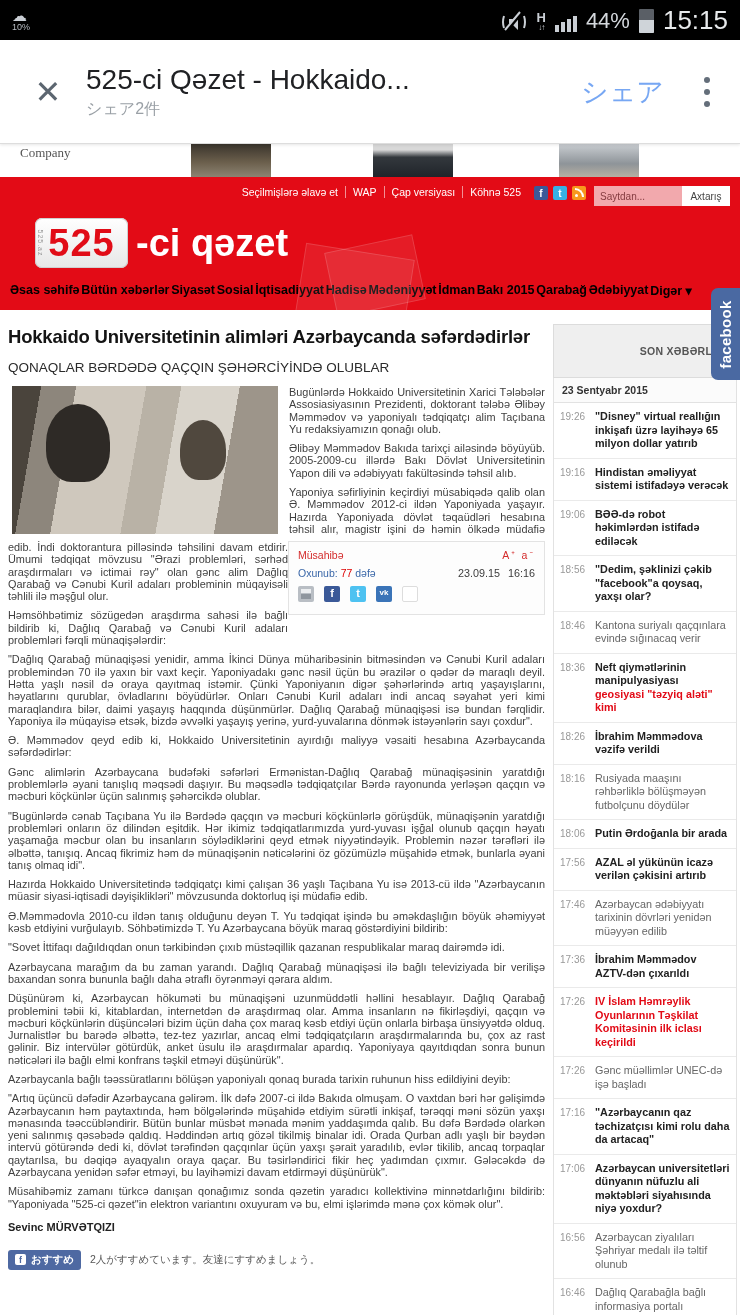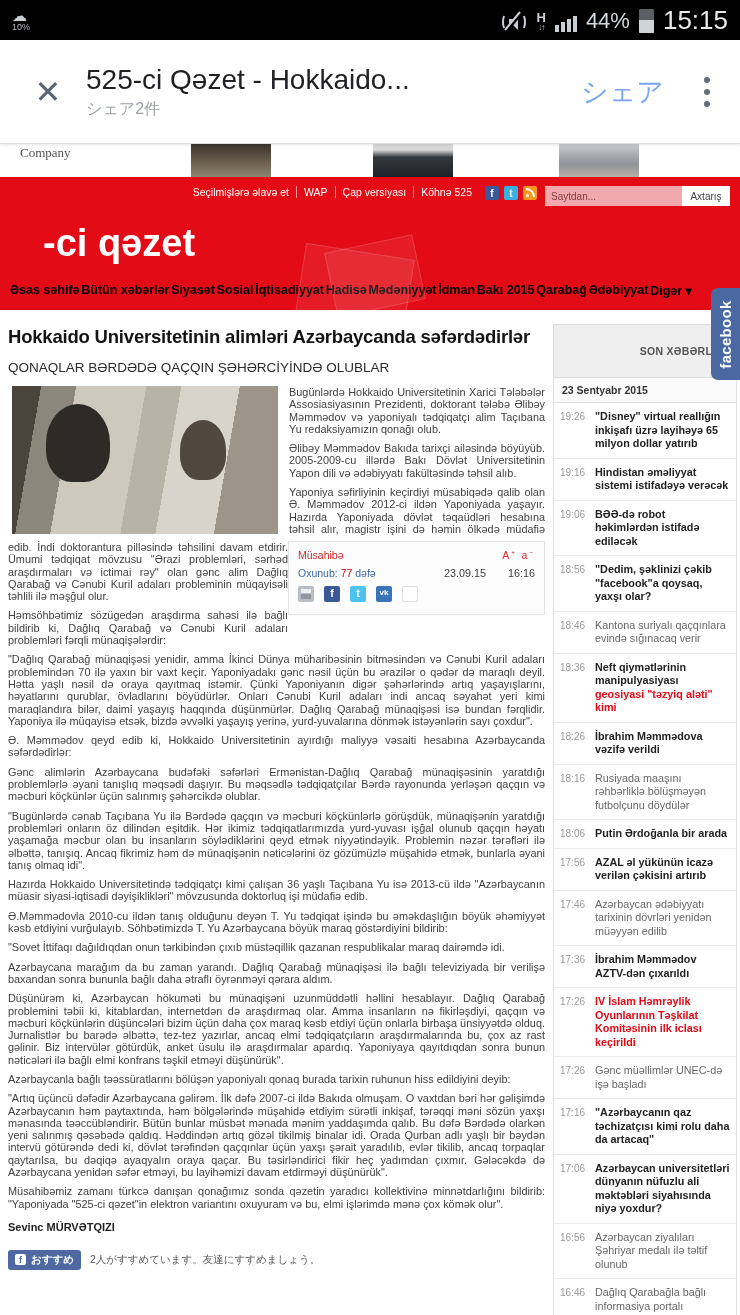--- a/index.html
+++ b/index.html
@@ -47,21 +47,21 @@
   .toplinks { list-style:none; display:flex; align-items:center; }
   .toplinks li { color:#fff; font-size:10.5px; padding:0 7px; cursor:pointer; }
   .toplinks li + li { border-left:1px solid rgba(255,255,255,.55); }
   .socialsq { display:flex; gap:5px; margin:0 8px 0 6px; }
   .sq { width:14px; height:14px; border-radius:2px; color:#fff; font-size:10px; font-weight:bold; display:flex; align-items:center; justify-content:center; cursor:pointer; }
   .sq.fb { background:#3b5998; }
   .sq.tw { background:#38b0e3; }
   .sq.rss { background:#f8981d; position:relative; }
   .sq.rss:before { content:""; position:absolute; left:3px; bottom:3px; width:3px; height:3px; border-radius:50%; background:#fff; }
   .sq.rss:after { content:""; position:absolute; left:3px; bottom:3px; width:7px; height:7px; border:2px solid #fff; border-left:none; border-bottom:none; border-radius:0 100% 0 0; }
-  .searchbox { width:185px; height:20px; background:#f2a9ad; display:flex; align-items:center; }
+  .searchbox { width:136px; height:20px; background:#f2a9ad; display:flex; align-items:center; }
   .searchbox .sph { flex:1; color:#843c40; font-size:10px; padding-left:6px; }
   .searchbox .sbtn { width:48px; height:20px; background:#fff; border:none; color:#444; font-size:10px; font-family:inherit; cursor:pointer; }
 
   .logorow { height:60px; display:flex; align-items:center; padding-left:35px; position:relative; margin-top:3px; }
   .logobox { width:93px; height:50px; background:linear-gradient(180deg,#ffffff,#e7e7e7); border-radius:7px; position:relative; display:flex; align-items:center; justify-content:center; box-shadow:inset 0 0 0 1px #cfcfcf; }
   .vdomain { position:absolute; left:2px; top:50%; transform:translateY(-50%); writing-mode:vertical-rl; font-size:7px; color:#9a9a9a; letter-spacing:1px; }
   .lognum { color:#e10c17; font-size:38px; font-weight:bold; letter-spacing:1px; }
   .logsuffix { color:#fff; font-size:38px; font-weight:bold; margin-left:8px; letter-spacing:0; }
   .wm1,.wm2 { position:absolute; background:rgba(255,255,255,.07); border:1px solid rgba(255,255,255,.14); }
   .wm1 { left:300px; top:38px; width:110px; height:70px; transform:rotate(9deg); }
@@ -87,21 +87,21 @@
   .photo:before { content:""; position:absolute; left:34px; top:18px; width:64px; height:78px; border-radius:50% 50% 40% 40%; background:#2e2a26; }
   .photo:after { content:""; position:absolute; right:52px; top:34px; width:46px; height:60px; border-radius:50% 50% 40% 40%; background:#50483e; }
 
   .metabox { float:right; width:257px; height:74px; border:1px solid #e3e3e3; background:#fdfdfd; padding:7px 9px 0; margin:0 0 10px 0; font-size:10.5px; }
   .metarow { display:flex; justify-content:space-between; align-items:center; margin-bottom:6px; }
   .mcat { color:#d42b2b; cursor:pointer; }
   .mfont { color:#d42b2b; letter-spacing:2px; cursor:pointer; }
   .mread { color:#3a67a8; }
   .mread b { color:#d00; font-weight:normal; }
   .mdate { color:#3c3c3c; font-size:10.8px; }
-  .mdate span { margin-left:22px; }
+  .mdate span { margin-left:8px; }
   .micons { display:flex; gap:10px; align-items:center; margin-top:2px; }
   .mi { width:16px; height:16px; border-radius:2px; color:#fff; font-size:11px; font-weight:bold; display:flex; align-items:center; justify-content:center; cursor:pointer; }
   .mi.print { background:#b9bec4; position:relative; }
   .mi.print:before { content:""; position:absolute; left:3px; top:3px; width:10px; height:4px; background:#eceef0; }
   .mi.print:after { content:""; position:absolute; left:3px; bottom:3px; width:10px; height:5px; background:#8f969e; }
   .mi.fb2 { background:#3b5998; }
   .mi.tw2 { background:#4ec2f1; }
   .mi.vk { background:#3a74b8; font-size:8px; }
   .mi.gp { background:#fff; border:1px solid #ddd; padding:1px; display:grid; grid-template-columns:1fr 1fr; grid-template-rows:1fr 1fr; gap:1px; }
   .mi.gp i { display:block; }
@@ -197,20 +197,24 @@
         <span class="sq fb">f</span>
         <span class="sq tw">t</span>
         <span class="sq rss"></span>
       </div>
       <div class="searchbox">
         <span class="sph">Saytdan...</span>
         <button class="sbtn">Axtarış</button>
       </div>
     </div>
     <div class="logorow">
+      <div class="logobox">
+        <span class="vdomain">525.az</span>
+        <span class="lognum">525</span>
+      </div>
       <span class="logsuffix">-ci qəzet</span>
       <span class="wm1"></span>
       <span class="wm2"></span>
     </div>
     <ul class="nav">
 
     <li>Əsas səhifə</li>
         <li>Bütün xəbərlər</li>
         <li>Siyasət</li>
         <li>Sosial</li>

